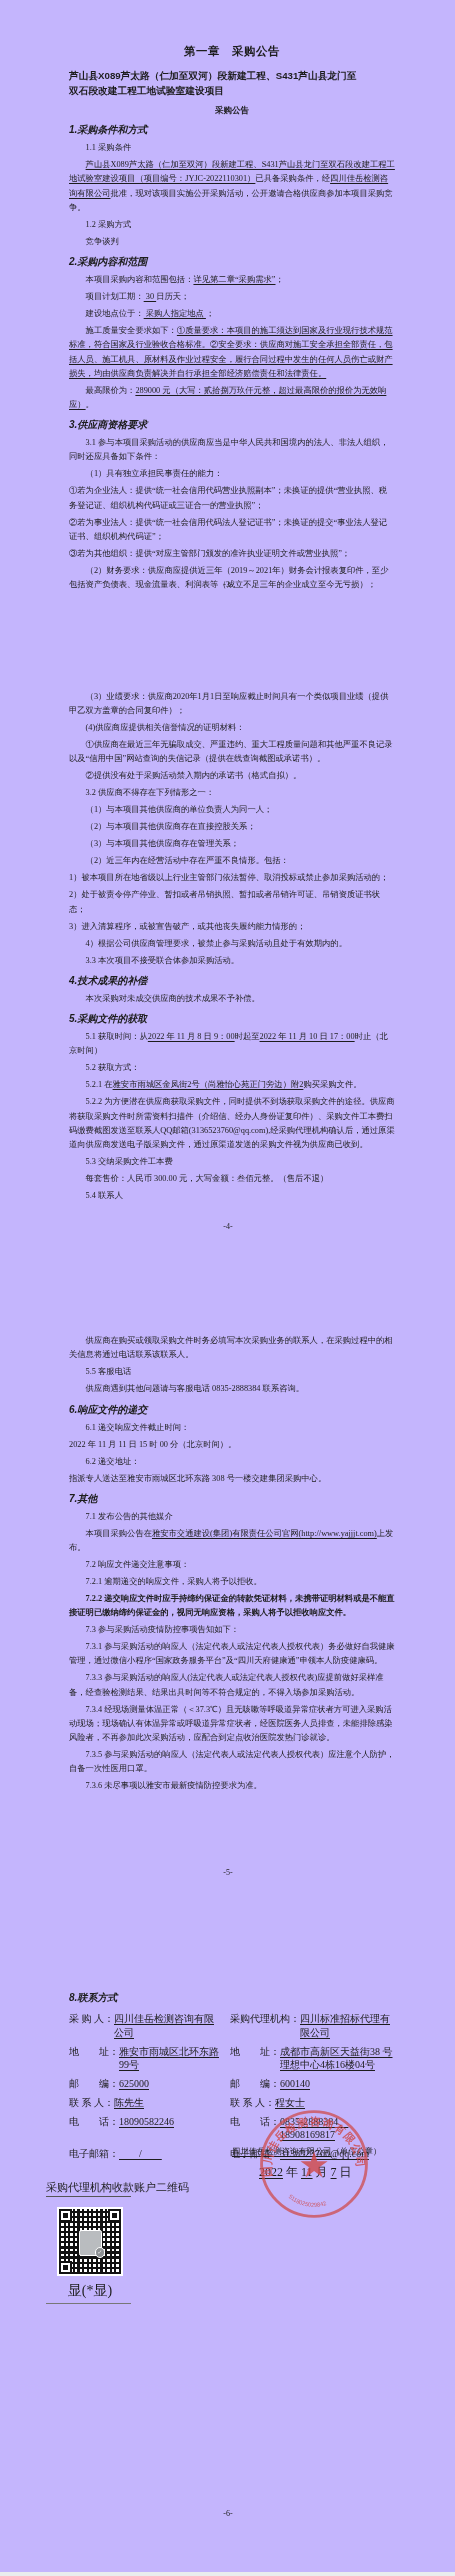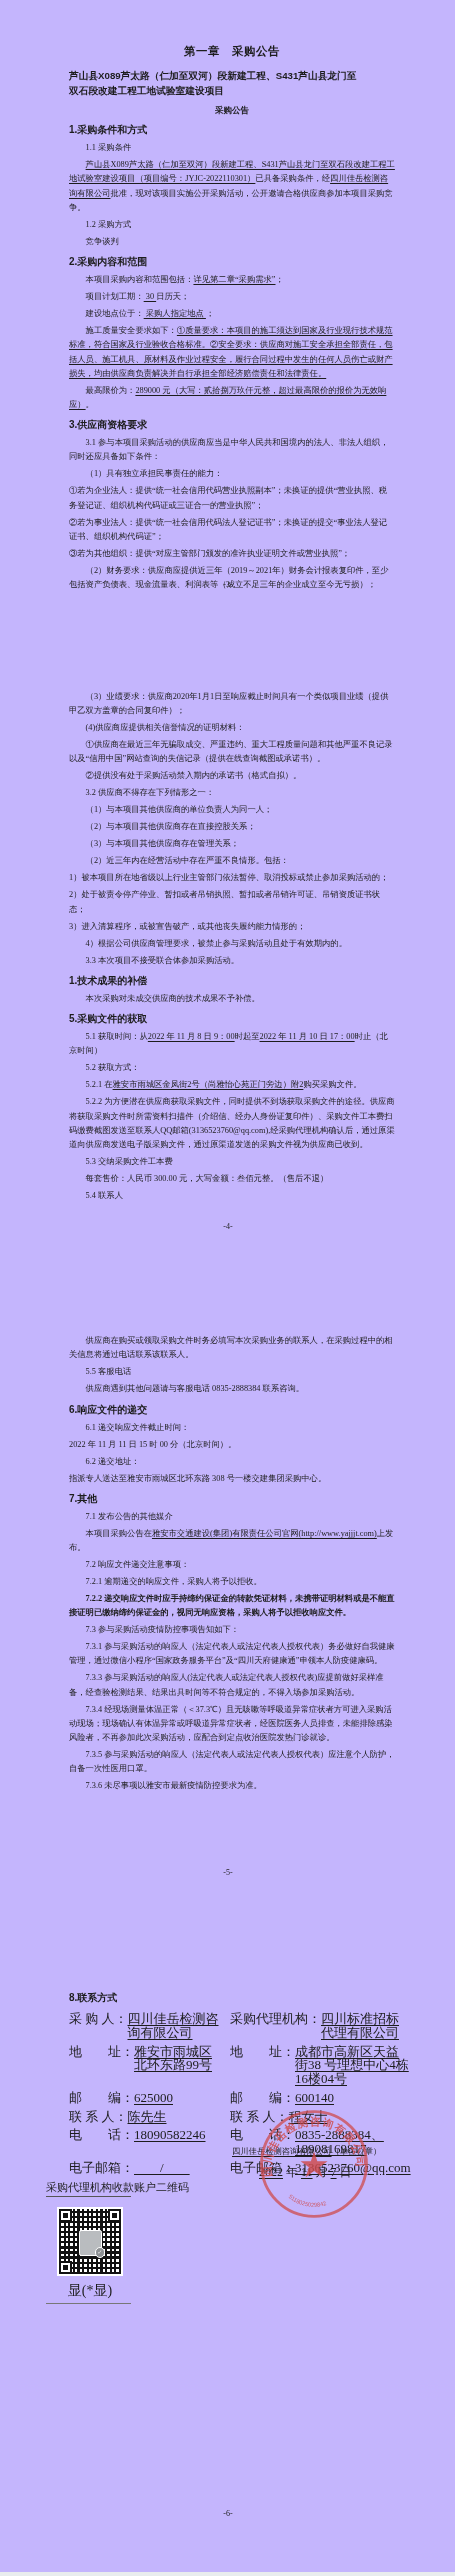--- a/index.html
+++ b/index.html
@@ -6,30 +6,30 @@
   .canvas{position:relative;width:456px;height:2576px;background:#c4b5fd;overflow:hidden;
           font-family:"Liberation Serif",serif;color:#1d1d1d;}
   .page-block{position:absolute;left:69px;width:326px;}
   .doc-title{font-family:"Liberation Sans",sans-serif;font-weight:bold;font-size:11.4px;
              text-align:center;letter-spacing:0.6px;margin-bottom:9px;}
   .proj-title{font-family:"Liberation Sans",sans-serif;font-weight:bold;font-size:9.7px;
               text-align:left;line-height:15.4px;}
   .subtitle{font-family:"Liberation Sans",sans-serif;font-weight:bold;font-size:8.5px;
             text-align:center;margin:6.3px 0 4.6px;}
   .h-sec{font-family:"Liberation Sans",sans-serif;font-weight:bold;font-size:10px;
-         margin:5.1px 0 4px;line-height:15px;}
+         margin:5.1px 0 4px;line-height:15px;font-style:italic;}
   p{margin:0 0 2.8px;font-size:8.3px;line-height:14.2px;}
   .ind{text-indent:2em;}
   .b{font-weight:bold;}
   .u{text-decoration:underline;text-underline-offset:2.3px;text-decoration-thickness:0.6px;}
   .pnum{position:absolute;left:0;width:456px;text-align:center;font-size:8px;color:#222;}
   
   .contact-grid{position:absolute;left:69px;top:2012px;width:328px;display:grid;
                 grid-template-columns:153px 1fr;column-gap:8px;row-gap:5.1px;}
-  .cell{display:flex;font-size:13px;line-height:13.7px;}
+  .cell{display:flex;font-size:10px;line-height:13.7px;}
   .cell .lbl{white-space:pre;flex:none;}
   .cell .val{text-decoration:underline;text-underline-offset:2.3px;}
   .seal-line{position:absolute;left:232px;top:2146px;width:165px;font-size:8.3px;}
   .date-line{position:absolute;left:259px;top:2164px;font-size:12px;text-align:right;}
   .qr-title{position:absolute;left:46px;top:2180px;font-size:11px;}
   .rule{position:absolute;height:0;border-top:1.1px solid #555;}
   .rule-thin{position:absolute;height:0;border-top:0.6px solid #777;}
   
   .qr{position:absolute;left:57px;top:2207px;width:66px;height:69px;background:#fff;}
   .qr .noise{position:absolute;inset:2.3px;
@@ -96,21 +96,21 @@
     <p class="ind">（1）与本项目其他供应商的单位负责人为同一人；</p>
     <p class="ind">（2）与本项目其他供应商存在直接控股关系；</p>
     <p class="ind">（3）与本项目其他供应商存在管理关系；</p>
     <p class="ind">（2）近三年内在经营活动中存在严重不良情形。包括：</p>
     <p>1）被本项目所在地省级以上行业主管部门依法暂停、取消投标或禁止参加采购活动的；</p>
     <p>2）处于被责令停产停业、暂扣或者吊销执照、暂扣或者吊销许可证、吊销资质证书状态；</p>
     <p>3）进入清算程序，或被宣告破产，或其他丧失履约能力情形的；</p>
     <p class="ind">4）根据公司供应商管理要求，被禁止参与采购活动且处于有效期内的。</p>
     <p class="ind">3.3 本次项目不接受联合体参加采购活动。</p>
 
-    <div class="h-sec">1.技术成果的补偿</div>
+    <div class="h-sec">4.技术成果的补偿</div>
     <p class="ind">本次采购对未成交供应商的技术成果不予补偿。</p>
 
     <div class="h-sec">5.采购文件的获取</div>
     <p class="ind"><span>5.1 获取时间：从</span><span class="u">2022 年 11 月 8 日 9：00</span><span>时起至</span><span class="u">2022 年 11 月 10 日 17：00</span><span>时止（北京时间）</span></p>
     <p class="ind">5.2 获取方式：</p>
     <p class="ind"><span>5.2.1 在</span><span class="u">雅安市雨城区金凤街2号（尚雅怡心苑正门旁边）附2</span><span>购买采购文件。</span></p>
     <p class="ind">5.2.2 为方便潜在供应商获取采购文件，同时提供不到场获取采购文件的途径。供应商将获取采购文件时所需资料扫描件（介绍信、经办人身份证复印件）、采购文件工本费扫码缴费截图发送至联系人QQ邮箱(3136523760@qq.com),经采购代理机构确认后，通过原渠道向供应商发送电子版采购文件，通过原渠道发送的采购文件视为供应商已收到。</p>
     <p class="ind">5.3 交纳采购文件工本费</p>
     <p class="ind">每套售价：人民币 300.00 元，大写金额：叁佰元整。（售后不退）</p>
     <p class="ind">5.4 联系人</p>

